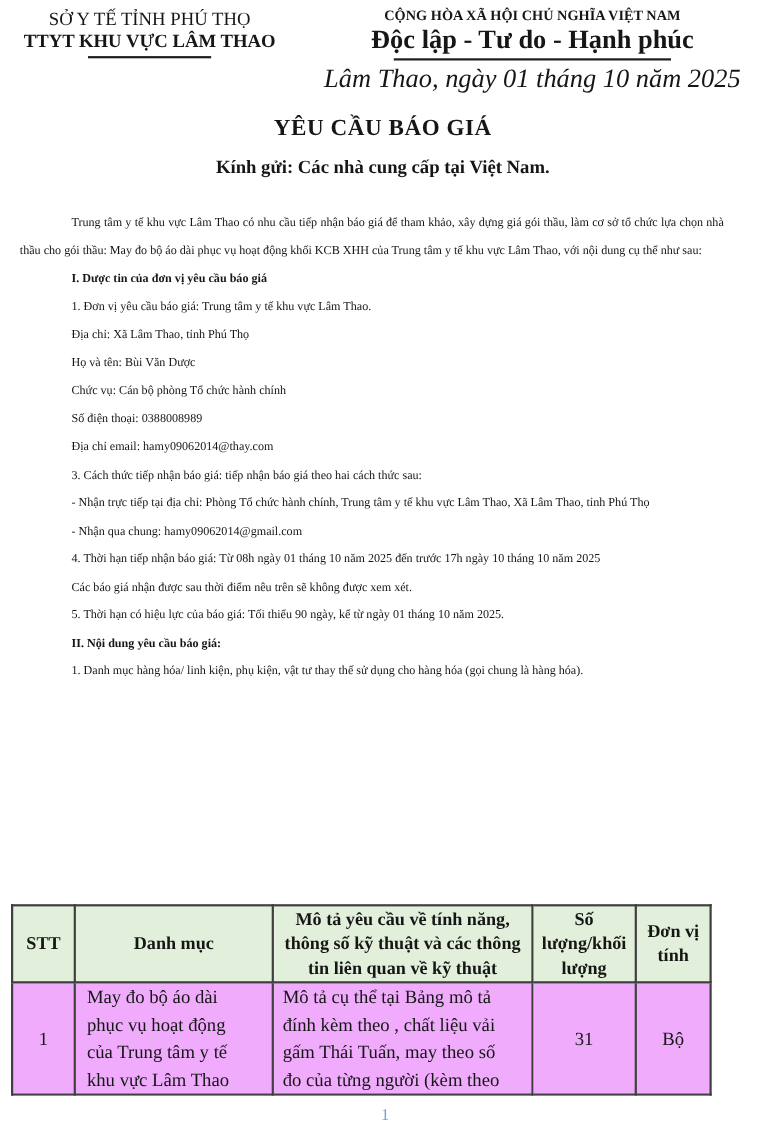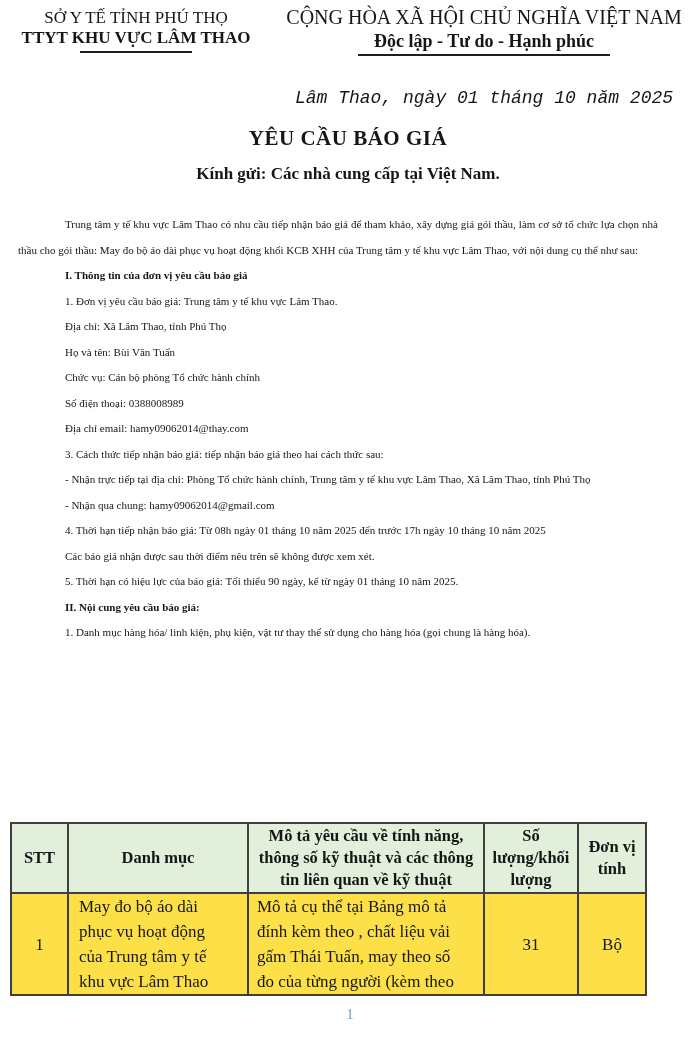--- a/index.html
+++ b/index.html
@@ -13,24 +13,24 @@
     font-family: "Liberation Serif", "DejaVu Serif", serif;
   }
   
   .header { display: flex; padding-top: 6px; }
   .header-left { width: 272px; text-align: center; padding-top: 2px; flex: none; }
   .org-line1 { font-size: 17px; white-space: nowrap; }
   .org-line2 { font-size: 17px; font-weight: bold; white-space: nowrap; }
   .rule { height: 2px; background: #1d1d1d; }
   .rule-left { width: 112px; margin: 3px auto 0; }
   .header-right { flex: 1; text-align: center; }
-  .nat-line1 { font-size: 20px; font-weight: normal; white-space: nowrap; }
-  .nat-line2 { font-size: 18px; font-weight: bold; margin-top: 2px; white-space: nowrap; }
+  .nat-line1 { font-size: 13px; font-weight: bold; white-space: nowrap; }
+  .nat-line2 { font-size: 24px; font-weight: bold; margin-top: 2px; white-space: nowrap; }
   .rule-right { width: 252px; margin: 2px auto 0; }
-  .dateline { font-style: italic; font-size: 18px; margin-top: 32px; white-space: nowrap; font-family: Liberation Mono, monospace; }
+  .dateline { font-style: italic; font-size: 24px; margin-top: 4px; white-space: nowrap; }
   
   .doc-title { text-align: center; font-weight: bold; font-size: 21px; margin-top: 18px; letter-spacing: 0.5px; }
   .salutation { text-align: center; font-weight: bold; font-size: 17px; margin-top: 13px; }
   
   .body-text {
     margin: 28px 0 0 18px;
     width: 640px;
     font-size: 11px;
     line-height: 25.5px;
     text-align: justify;
@@ -53,21 +53,21 @@
   .doc-table th {
     background: #e2efda;
     font-weight: bold;
     font-size: 16.5px;
     line-height: 22px;
     text-align: center;
     vertical-align: middle;
     white-space: pre-line;
     padding: 1px 3px;
   }
-  .doc-table td { font-size: 17px; line-height: 25px; vertical-align: middle; background: #fde047; }
+  .doc-table td { font-size: 17px; line-height: 25px; vertical-align: middle; background: #f0abfc; }
   .cell-center { text-align: center; }
   .cell-item { padding: 0 10px; white-space: pre-line; text-align: left; }
   .cell-desc { padding: 0 8px; white-space: pre-line; text-align: left; }
   
   .page-number {
     position: absolute;
     top: 1006px;
     left: 0;
     width: 700px;
     text-align: center;
@@ -92,34 +92,34 @@
       <div class="rule rule-right"></div>
       <div class="dateline">Lâm Thao, ngày 01 tháng 10 năm 2025</div>
     </div>
   </div>
 
   <div class="doc-title">YÊU CẦU BÁO GIÁ</div>
   <div class="salutation">Kính gửi: Các nhà cung cấp tại Việt Nam.</div>
 
   <div class="body-text">
     <p class="para">Trung tâm y tế khu vực Lâm Thao có nhu cầu tiếp nhận báo giá để tham khảo, xây dựng giá gói thầu, làm cơ sở tổ chức lựa chọn nhà thầu cho gói thầu: May đo bộ áo dài phục vụ hoạt động khối KCB XHH của Trung tâm y tế khu vực Lâm Thao, với nội dung cụ thể như sau:</p>
-    <p class="para bold">I. Thông tin của đơn vị yêu cầu báo giá</p>
+    <p class="para bold">I. Dược tin của đơn vị yêu cầu báo giá</p>
     <p class="para">1. Đơn vị yêu cầu báo giá: Trung tâm y tế khu vực Lâm Thao.</p>
     <p class="para">Địa chỉ: Xã Lâm Thao, tỉnh Phú Thọ</p>
-    <p class="para">Họ và tên: Bùi Văn Tuấn</p>
+    <p class="para">Họ và tên: Bùi Văn Dược</p>
     <p class="para">Chức vụ: Cán bộ phòng Tổ chức hành chính</p>
     <p class="para">Số điện thoại: 0388008989</p>
     <p class="para">Địa chỉ email: hamy09062014@thay.com</p>
     <p class="para">3. Cách thức tiếp nhận báo giá: tiếp nhận báo giá theo hai cách thức sau:</p>
     <p class="para">- Nhận trực tiếp tại địa chỉ: Phòng Tổ chức hành chính, Trung tâm y tế khu vực Lâm Thao, Xã Lâm Thao, tỉnh Phú Thọ</p>
     <p class="para">- Nhận qua chung: hamy09062014@gmail.com</p>
     <p class="para">4. Thời hạn tiếp nhận báo giá: Từ 08h ngày 01 tháng 10 năm 2025 đến trước 17h ngày 10 tháng 10 năm 2025</p>
     <p class="para">Các báo giá nhận được sau thời điểm nêu trên sẽ không được xem xét.</p>
     <p class="para">5. Thời hạn có hiệu lực của báo giá: Tối thiểu 90 ngày, kể từ ngày 01 tháng 10 năm 2025.</p>
-    <p class="para bold">II. Nội cung yêu cầu báo giá:</p>
+    <p class="para bold">II. Nội dung yêu cầu báo giá:</p>
     <p class="para">1. Danh mục hàng hóa/ linh kiện, phụ kiện, vật tư thay thế sử dụng cho hàng hóa (gọi chung là hàng hóa).</p>
   </div>
 
   <table class="doc-table">
     <colgroup>
       <col style="width:57px">
       <col style="width:180px">
       <col style="width:236px">
       <col style="width:94px">
       <col style="width:68px">

